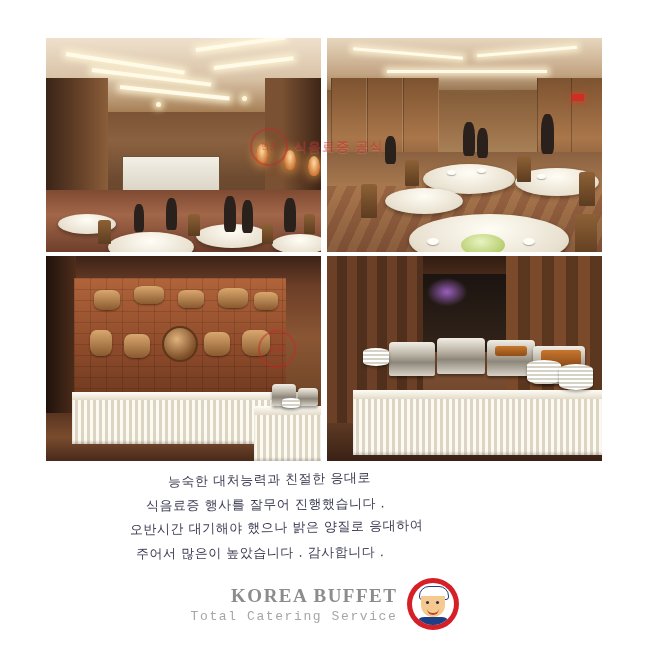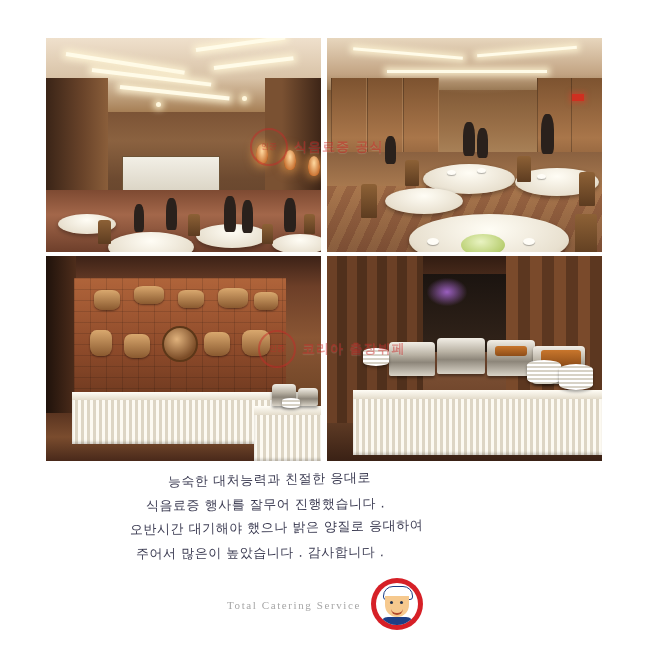--- a/index.html
+++ b/index.html
@@ -279,22 +279,22 @@
     text-align: right;
   }
   .brand-main {
     font-family: "Liberation Serif", serif;
     font-size: 19px;
     letter-spacing: 1.5px;
     color: #8c8c8c;
     font-weight: bold;
   }
   .brand-sub {
-    font-family: Liberation Serif, serif;
-    font-size: 11px;
+    font-family: Liberation Mono, monospace;
+    font-size: 13px;
     letter-spacing: 1.6px;
     color: #a6a6a6;
     margin-top: 2px;
   }
   .chef-logo {
     position: relative;
     width: 52px; height: 52px;
     border-radius: 50%;
     background: #d62027;
     display: flex; align-items: center; justify-content: center;
@@ -453,32 +453,32 @@
     </div>
 
   </div>
 
   <div class="wm wm1">
     <div class="wm-seal">인증</div>
     <div class="wm-text">식음료증 공식</div>
   </div>
   <div class="wm wm2">
     <div class="wm-seal">인증</div>
-    <div class="wm-text">코리아 출장뷔페</div>
   </div>
 
   <div class="handwriting">
     <span class="hw-line">능숙한 대처능력과  친절한  응대로</span>
     <span class="hw-line">식음료증  행사를  잘무어  진행했습니다 .</span>
     <span class="hw-line">오반시간  대기해야  했으나    밝은  양질로  응대하여</span>
     <span class="hw-line">주어서  많은이  높았습니다 .   감사합니다 .</span>
   </div>
 
   <div class="footer">
     <div class="brand-text">
+      <div class="brand-main">KOREA BUFFET</div>
       <div class="brand-sub">Total Catering Service</div>
     </div>
     <div class="chef-logo">
       <div class="chef-inner">
         <div class="chef-hat"></div>
         <div class="chef-face">
           <div class="chef-eye" style="left:5px;"></div>
           <div class="chef-eye" style="left:15px;"></div>
           <div class="chef-smile"></div>
         </div>

